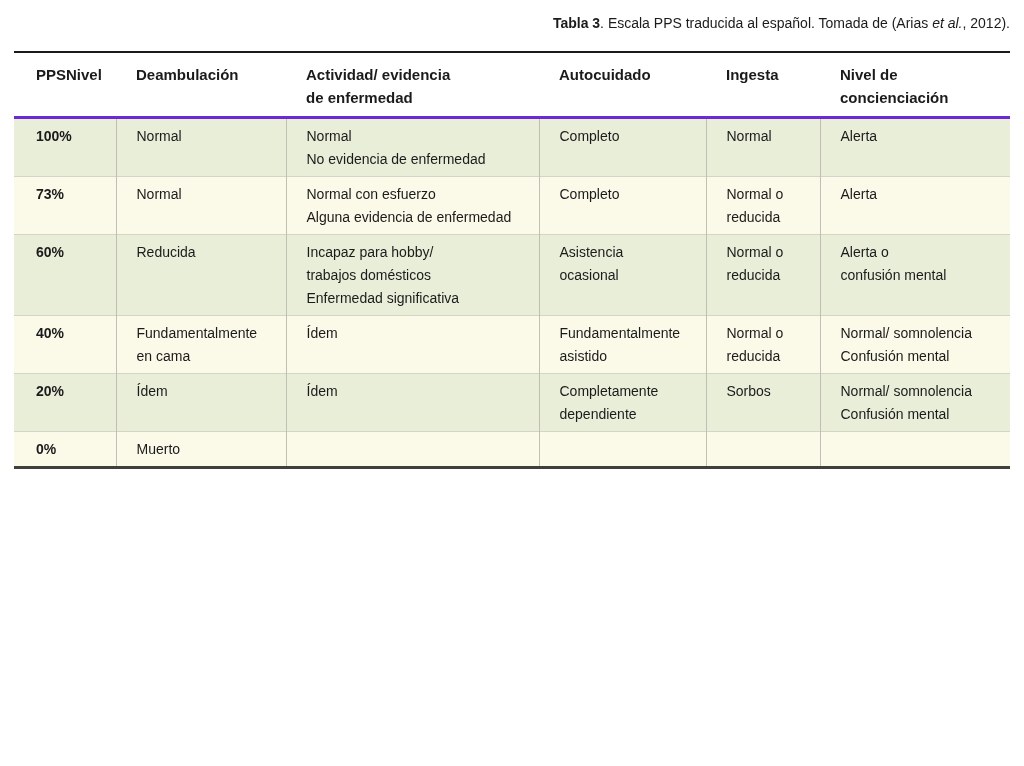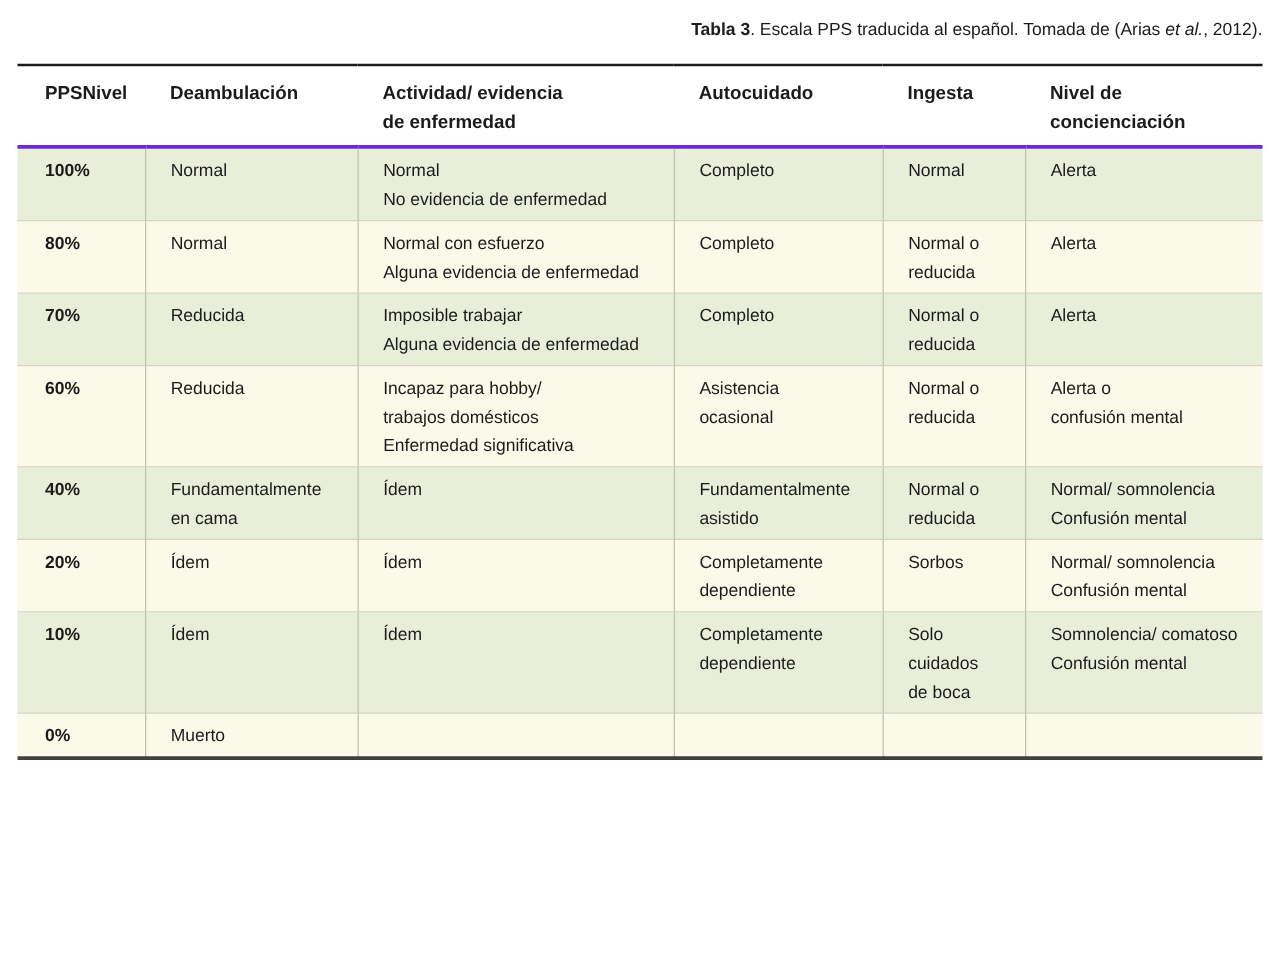--- a/index.html
+++ b/index.html
@@ -91,33 +91,23 @@
       <tr>
         <td class="nivel c0">100%</td>
         <td class="c1">Normal</td>
         <td class="c2">Normal
 No evidencia de enfermedad</td>
         <td class="c3">Completo</td>
         <td class="c4">Normal</td>
         <td class="c5">Alerta</td>
       </tr>
       <tr>
-        <td class="nivel c0">80%</td>
+        <td class="nivel c0">73%</td>
         <td class="c1">Normal</td>
         <td class="c2">Normal con esfuerzo
-Alguna evidencia de enfermedad</td>
-        <td class="c3">Completo</td>
-        <td class="c4">Normal o
-reducida</td>
-        <td class="c5">Alerta</td>
-      </tr>
-      <tr>
-        <td class="nivel c0">70%</td>
-        <td class="c1">Reducida</td>
-        <td class="c2">Imposible trabajar
 Alguna evidencia de enfermedad</td>
         <td class="c3">Completo</td>
         <td class="c4">Normal o
 reducida</td>
         <td class="c5">Alerta</td>
       </tr>
       <tr>
         <td class="nivel c0">60%</td>
         <td class="c1">Reducida</td>
         <td class="c2">Incapaz para hobby/
@@ -146,31 +136,20 @@
         <td class="nivel c0">20%</td>
         <td class="c1">Ídem</td>
         <td class="c2">Ídem</td>
         <td class="c3">Completamente
 dependiente</td>
         <td class="c4">Sorbos</td>
         <td class="c5">Normal/ somnolencia
 Confusión mental</td>
       </tr>
       <tr>
-        <td class="nivel c0">10%</td>
-        <td class="c1">Ídem</td>
-        <td class="c2">Ídem</td>
-        <td class="c3">Completamente
-dependiente</td>
-        <td class="c4">Solo cuidados
-de boca</td>
-        <td class="c5">Somnolencia/ comatoso
-Confusión mental</td>
-      </tr>
-      <tr>
         <td class="nivel c0">0%</td>
         <td class="c1">Muerto</td>
         <td class="c2"></td>
         <td class="c3"></td>
         <td class="c4"></td>
         <td class="c5"></td>
       </tr>
     </tbody>
 </table>
 

